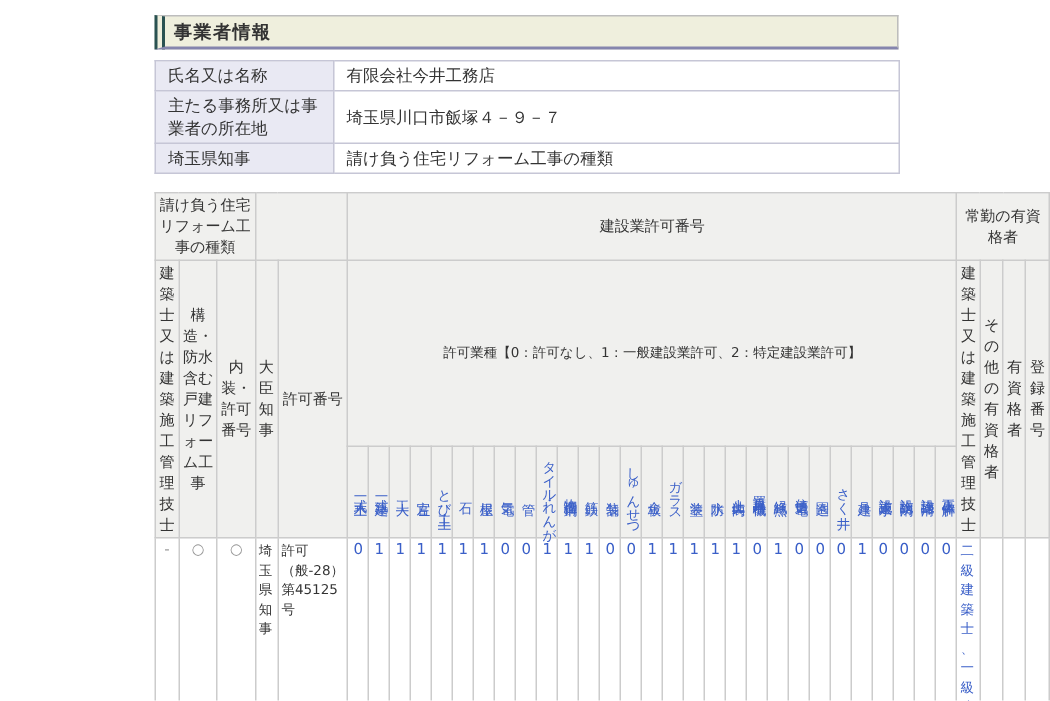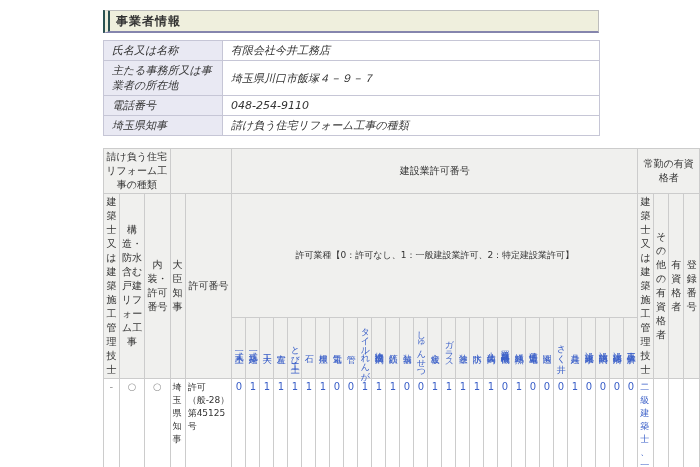--- a/index.html
+++ b/index.html
@@ -17,21 +17,21 @@
     border-top:1px solid #bdbdbd;border-right:1px solid #bdbdbd;
     border-bottom:2px solid #8585ad;
     border-left:7px double #2a5252;
     padding:2px 6px 1px 6px;
     font-size:12px;font-weight:bold;color:#333;
     letter-spacing:1px;
   }
 
   
   table{border-collapse:collapse;}
-  .btable{margin-top:7px;table-layout:fixed;font-style:italic;}
+  .btable{margin-top:7px;table-layout:fixed;}
   .btable td{border:1px solid #c6c6d6;font-size:11px;padding:2px 8px;height:12px;}
   .btable .blabel{width:102px;background:#e9e9f3;color:#333;}
   .btable .bvalue{width:360px;background:#fff;color:#333;margin-left:12px;}
 
   
   .ltable{margin-top:12px;table-layout:fixed;}
   .ltable th,.ltable td{border:1px solid #cccccc;font-weight:normal;}
   .ltable th{background:#f0f0ee;font-size:10px;color:#333;padding:1px 2px;text-align:center;}
   .ltable td{background:#fff;font-size:10px;padding:2px;vertical-align:top;text-align:center;}
   .ltable .note{font-size:9px;}
@@ -57,24 +57,20 @@
 
   <table class="btable">
     <tbody id="btable-body">
         <tr>
           <td class="blabel">氏名又は名称</td>
           <td class="bvalue">有限会社今井工務店</td>
         </tr>
         <tr>
           <td class="blabel">主たる事務所又は事業者の所在地</td>
           <td class="bvalue">埼玉県川口市飯塚４－９－７</td>
-        </tr>
-        <tr>
-          <td class="blabel">電話番号</td>
-          <td class="bvalue">048-254-9110</td>
         </tr>
         <tr>
           <td class="blabel">埼玉県知事</td>
           <td class="bvalue">請け負う住宅リフォーム工事の種類</td>
         </tr>
       </tbody>
   </table>
 
   <table class="ltable">
     <tbody>

